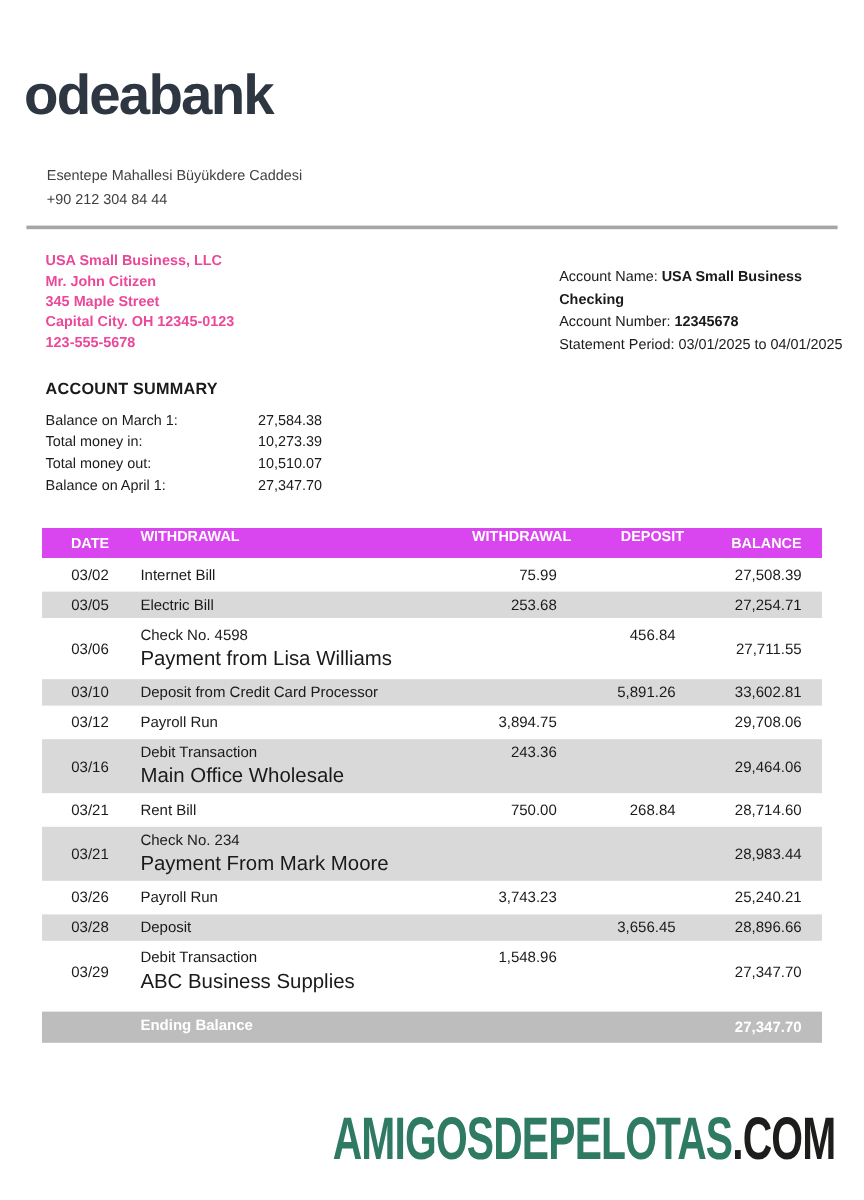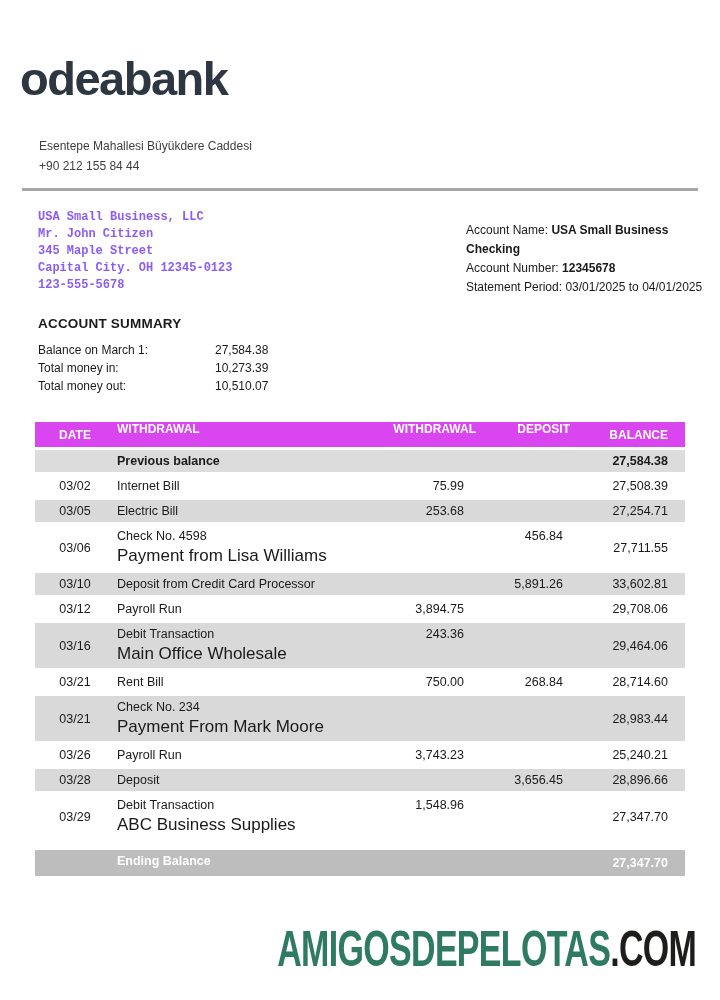--- a/index.html
+++ b/index.html
@@ -7,21 +7,21 @@
   body { font-family:"Liberation Sans", sans-serif; color:#1a1a1a; }
   .page { position:relative; width:720px; height:1000px; background:#fff; overflow:hidden; }
 
   
   .logo { margin:55px 0 0 20px; font-size:47px; font-weight:bold; letter-spacing:-1.5px; color:#2e3641; line-height:1; }
   .bank-address { margin:34px 0 0 39px; font-size:12px; line-height:20px; color:#404040; }
   .rule { margin:12px 22px 0 22px; height:3px; background:#a6a6a6; }
 
   
   .info-row { position:relative; margin-top:18px; height:86px; }
-  .customer { position:absolute; left:38px; top:0; font-size:12px; font-weight:bold; line-height:17px; color:#8b5cf6;font-family:Liberation Mono, monospace; }
+  .customer { position:absolute; left:38px; top:0; font-size:12px; font-weight:bold; line-height:17px; color:#ec4899; }
   .account-info { position:absolute; left:466px; top:12px; font-size:12px; line-height:19px; color:#1a1a1a; }
   .account-info b { font-weight:bold; }
 
   
   .summary-title { margin:21px 0 0 38px; font-size:13.5px; font-weight:bold; letter-spacing:0.2px; }
   .summary-list { margin:10px 0 0 38px; font-size:12px; line-height:18px; }
   .summary-list .lbl { display:inline-block; width:177px; }
 
   
   table.txns { margin:24px 0 0 35px; width:650px; border-collapse:separate; border-spacing:0 3px; font-size:12.5px; }
@@ -48,21 +48,21 @@
 </style>
 </head>
 <body>
 
 <div class="page">
 
   <div class="logo">odeabank</div>
 
   <div class="bank-address">
     <div>Esentepe Mahallesi Büyükdere Caddesi</div>
-    <div>+90 212 155 84 44</div>
+    <div>+90 212 304 84 44</div>
   </div>
 
   <div class="rule"></div>
 
   <div class="info-row">
     <div class="customer">
       <div>USA Small Business, LLC</div>
       <div>Mr. John Citizen</div>
       <div>345 Maple Street</div>
       <div>Capital City. OH 12345-0123</div>
@@ -74,40 +74,34 @@
       <div><span>Statement Period: </span><span>03/01/2025 to 04/01/2025</span></div>
     </div>
   </div>
 
   <div class="summary-title">ACCOUNT SUMMARY</div>
 
   <div class="summary-list">
     <div><span class="lbl">Balance on March 1:</span><span>27,584.38</span></div>
     <div><span class="lbl">Total money in:</span><span>10,273.39</span></div>
     <div><span class="lbl">Total money out:</span><span>10,510.07</span></div>
+    <div><span class="lbl">Balance on April 1:</span><span>27,347.70</span></div>
   </div>
 
   <table class="txns">
     <thead>
       <tr>
         <th class="c-date">DATE</th>
         <th class="c-desc">WITHDRAWAL</th>
         <th class="c-wd">WITHDRAWAL</th>
         <th class="c-dep">DEPOSIT</th>
         <th class="c-bal">BALANCE</th>
       </tr>
     </thead>
     <tbody>
-      <tr class="prev-row">
-        <td class="c-date"></td>
-        <td class="c-desc">Previous balance</td>
-        <td class="c-wd"></td>
-        <td class="c-dep"></td>
-        <td class="c-bal">27,584.38</td>
-      </tr>
 
       <tr class="rw">
         <td class="c-date">03/02</td>
         <td class="c-desc">
             <div>Internet Bill</div>
           </td>
         <td class="c-wd">75.99</td>
         <td class="c-dep"></td>
         <td class="c-bal">27,508.39</td>
       </tr>

